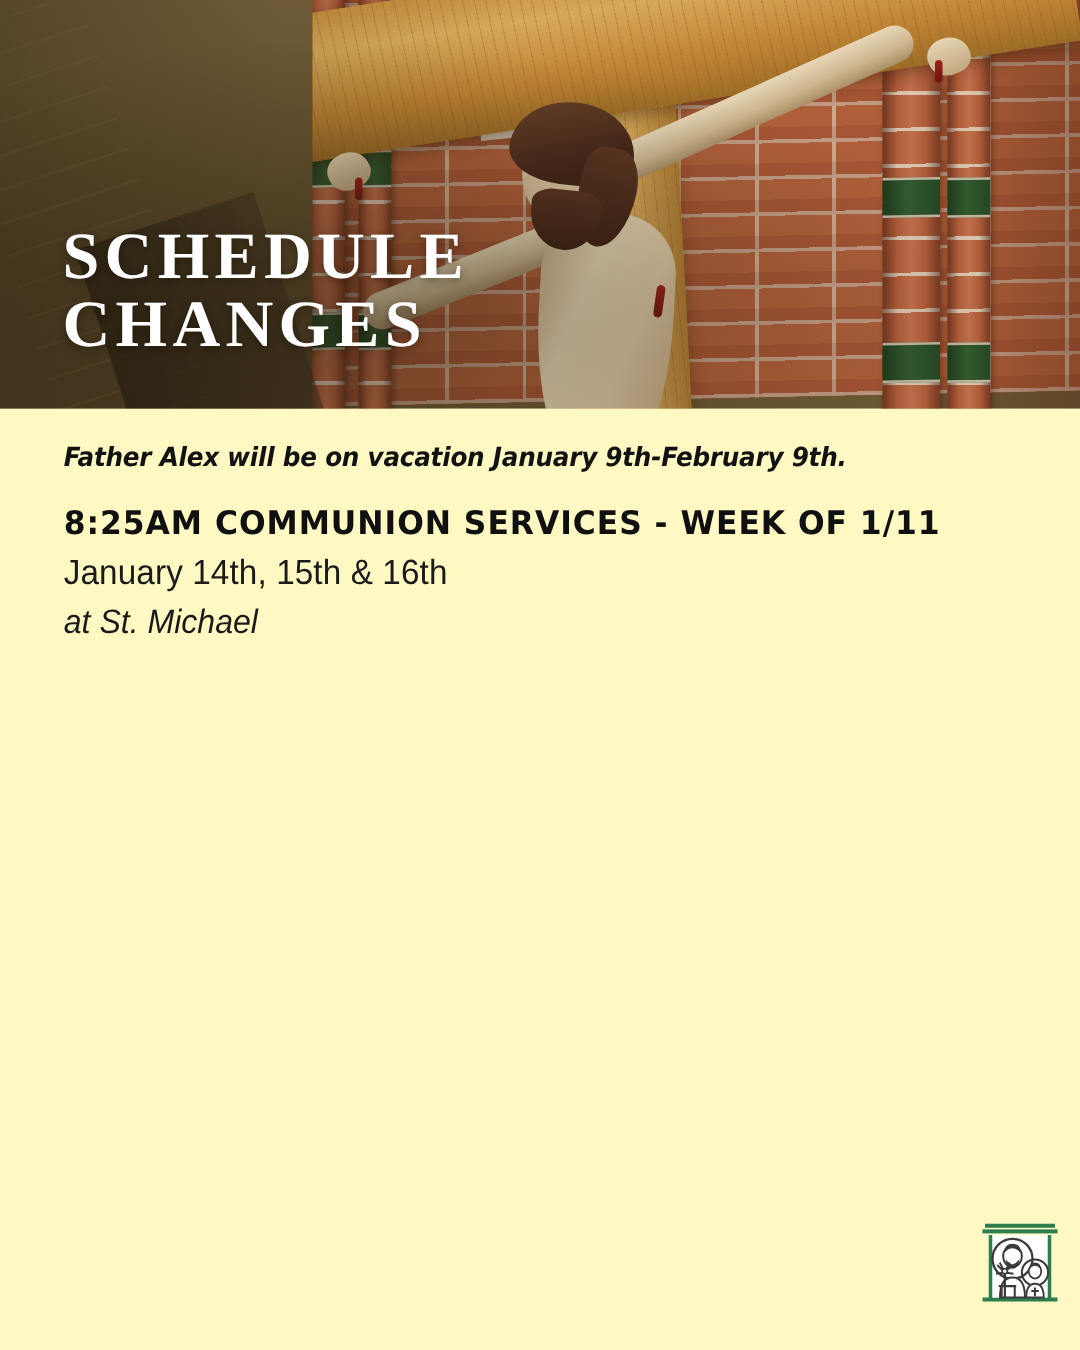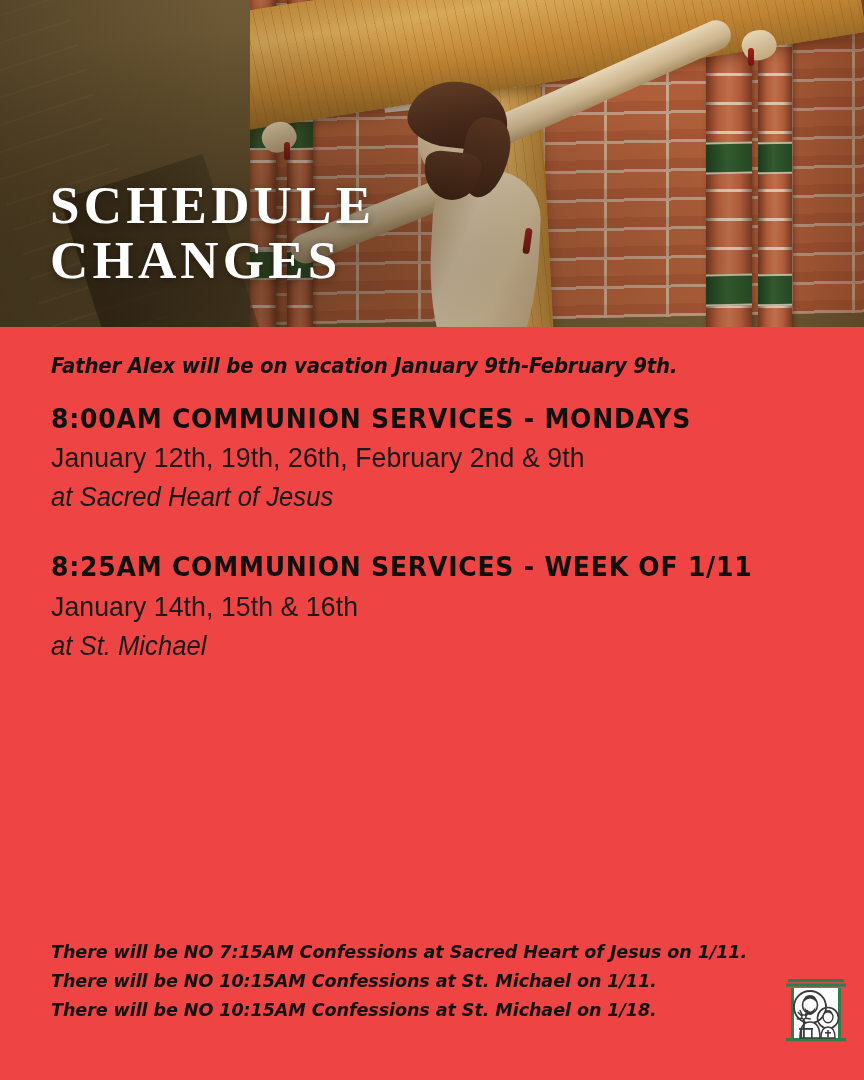--- a/index.html
+++ b/index.html
@@ -250,21 +250,21 @@
     color: #ffffff;
     text-shadow: 0 2px 7px rgba(20,12,4,0.45);
     white-space: pre-line;
     z-index: 5;
   }
 
   
   .body-area {
     position: relative;
     padding: 0;
-    background: #ef4444;
+    background: #fef9c3;
     height: 753px;
   }
   .intro {
     position: absolute;
     left: 51px;
     top: 27px;
     margin: 0;
     font-family: "DejaVu Sans", "Liberation Sans", sans-serif;
     font-weight: 700;
     font-style: italic;
@@ -419,39 +419,29 @@
 CHANGES</h1>
   </div>
 
   <div class="body-area">
 
     <p class="intro">Father Alex will be on vacation January 9th-February 9th.</p>
 
     <div class="blocks">
 
 
-      <div class="block">
-        <p class="blk-heading">8:00AM COMMUNION SERVICES - MONDAYS</p>
-        <p class="blk-dates">January 12th, 19th, 26th, February 2nd &amp; 9th</p>
-        <p class="blk-place">at Sacred Heart of Jesus</p>
-      </div>
 
       <div class="block">
         <p class="blk-heading">8:25AM COMMUNION SERVICES - WEEK OF 1/11</p>
         <p class="blk-dates">January 14th, 15th &amp; 16th</p>
         <p class="blk-place">at St. Michael</p>
       </div>
 
     </div>
 
-    <div class="notes">
-      <p class="note-line">There will be NO 7:15AM Confessions at Sacred Heart of Jesus on 1/11.</p>
-      <p class="note-line">There will be NO 10:15AM Confessions at St. Michael on 1/11.</p>
-      <p class="note-line">There will be NO 10:15AM Confessions at St. Michael on 1/18.</p>
-    </div>
 
   </div>
 
   <div class="logo">
     <svg viewBox="0 0 66 70" width="66" height="70" aria-hidden="true">
 
       <rect x="5" y="7" width="56" height="3.2" fill="#2e7d4f"></rect>
       <rect x="3" y="11.5" width="60" height="3.2" fill="#2e7d4f"></rect>
       <rect x="8" y="16" width="3" height="52" fill="#2e7d4f"></rect>
       <rect x="55" y="16" width="3" height="52" fill="#2e7d4f"></rect>

